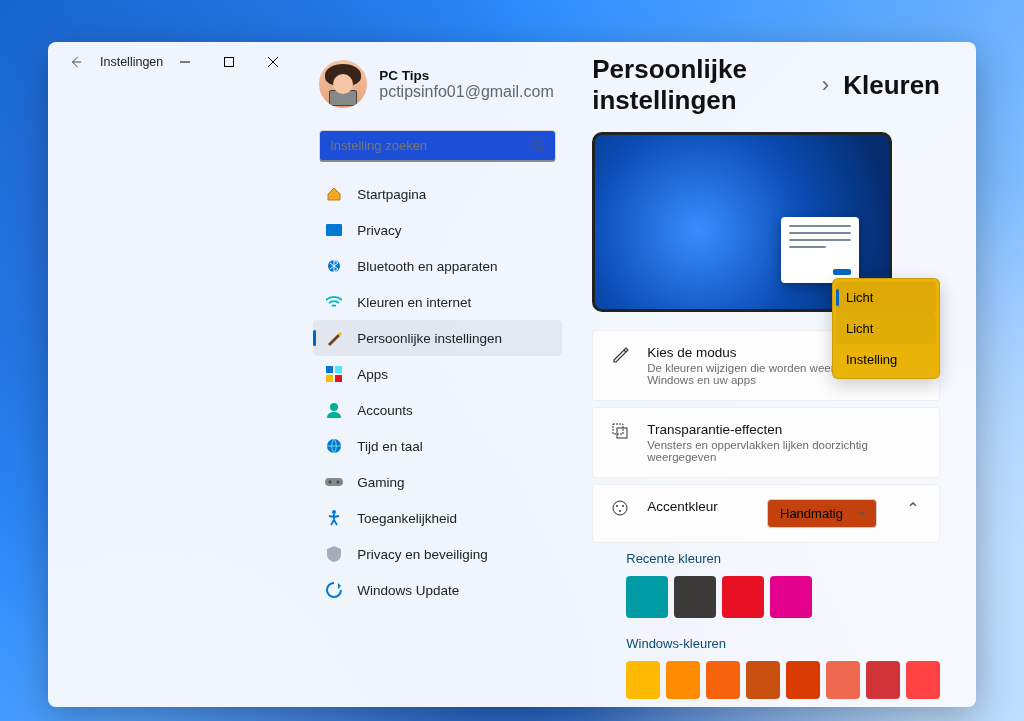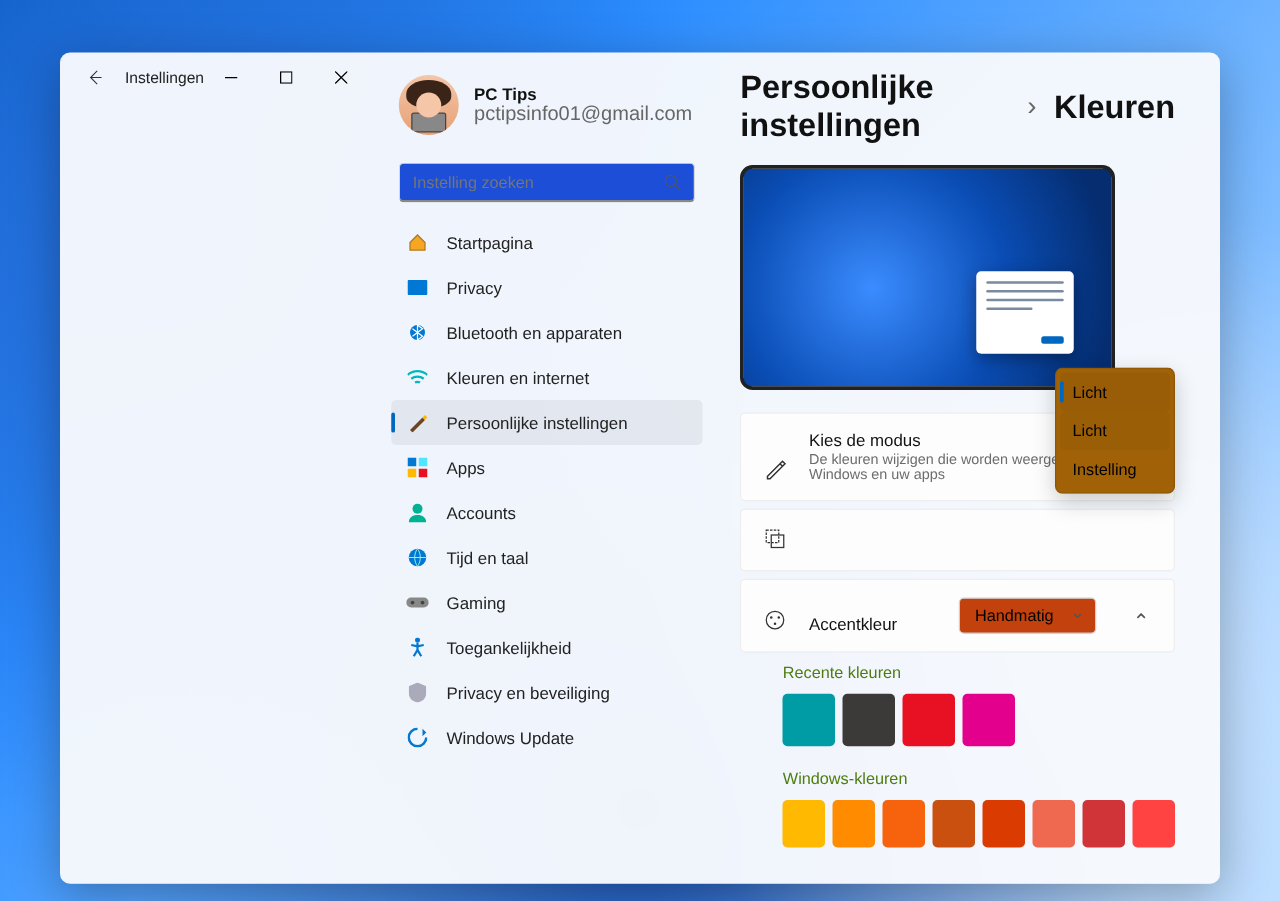--- a/index.html
+++ b/index.html
@@ -62,40 +62,40 @@
 }
 .preview .card {
   position: absolute; right: 30px; bottom: 26px; width: 78px; height: 66px;
   background: #fff; border-radius: 4px; box-shadow: 0 4px 14px rgba(0,0,0,.35);
   padding: 8px;
 }
 .preview .card .line { height: 2px; background: #7a8aa0; margin-bottom: 5px; border-radius: 1px; }
 .preview .card .btn { position: absolute; right: 8px; bottom: 8px; width: 18px; height: 6px; background: #0067c0; border-radius: 2px; }
 .setting-card {
   background: #fdfdfe; border: 1px solid rgba(0,0,0,.06); border-radius: 4px;
-  padding: 14px 18px; margin-bottom: 6px; display: flex; align-items: flex-end; gap: 16px;
+  padding: 14px 18px; margin-bottom: 6px; display: flex; align-items: flex-start; gap: 16px;
 }
 .setting-card .icon { width: 20px; height: 20px; flex-shrink: 0; color: #333; }
 .setting-card .title2 { font-size: 13.5px; color: #111; }
 .setting-card .desc { font-size: 11.5px; color: #6c6c6c; margin-top: 2px; }
 .setting-card .select {
   margin-left: auto; background: #c2410c; border: 1px solid #d0d0d0; border-radius: 4px;
   padding: 6px 28px 6px 12px; font-size: 13px; position: relative; min-width: 110px; cursor: pointer;
 }
 .setting-card .select::after { content:"⌄"; position:absolute; right:8px; top:2px; font-size:14px; color:#555; }
 .setting-card .expand { margin-left: 12px; cursor: pointer; color: #555; width: 16px; text-align: center; }
 .dropdown-menu {
-  position: absolute; right: 36px; top: 252px; width: 96px;
-  background: #a16207; border: 1px solid rgba(0,0,0,.12); border-radius: 6px;
+  position: absolute; right: 36px; top: 236px; width: 108px;
+  background: #eab308; border: 1px solid rgba(0,0,0,.12); border-radius: 6px;
   box-shadow: 0 6px 18px rgba(0,0,0,.2); padding: 3px; z-index: 10;
 }
 .dropdown-menu .item { padding: 8px 10px; font-size: 13px; border-radius: 4px; cursor: pointer; position: relative; }
 .dropdown-menu .item.selected { background: rgba(0,0,0,.05); }
 .dropdown-menu .item.selected::before { content:""; position:absolute; left:0; top:7px; bottom:7px; width:3px; background:#0067c0; border-radius:2px; }
-.section-label { font-size: 13px; color: #4d7c0f; margin: 8px 0 10px 34px; }
+.section-label { font-size: 13px; color: #0c4a6e; margin: 8px 0 10px 34px; }
 .swatches { display: flex; gap: 6px; margin-left: 34px; margin-bottom: 18px; }
 .swatch { width: 42px; height: 42px; border-radius: 4px; cursor: pointer; }
 .swatch.sm { width: 38px; height: 38px; }
 </style>
 </head>
 <body>
 
 <div class="bg-swirl"></div>
 
 <div class="window">
@@ -283,20 +283,24 @@
           <div class="title2">Kies de modus</div>
           <div class="desc">De kleuren wijzigen die worden weergegeven in Windows en uw apps</div>
         </div>
       </div>
 
       <div class="setting-card">
         <div class="icon"><svg width="18" height="18" viewBox="0 0 18 18">
               <rect x="2" y="2" width="10" height="10" stroke="#333" fill="none" stroke-dasharray="2 1"></rect>
               <rect x="6" y="6" width="10" height="10" stroke="#333" fill="none"></rect>
             </svg></div>
+        <div>
+          <div class="title2">Transparantie-effecten</div>
+          <div class="desc">Vensters en oppervlakken lijken doorzichtig weergegeven</div>
+        </div>
       </div>
 
       <div class="setting-card">
         <div class="icon"><svg width="18" height="18" viewBox="0 0 18 18">
               <circle cx="9" cy="9" r="7" stroke="#333" fill="none"></circle>
               <circle cx="6" cy="7" r="1" fill="#333"></circle>
               <circle cx="12" cy="7" r="1" fill="#333"></circle>
               <circle cx="9" cy="12" r="1" fill="#333"></circle>
             </svg></div>
         <div class="title2">Accentkleur</div>

